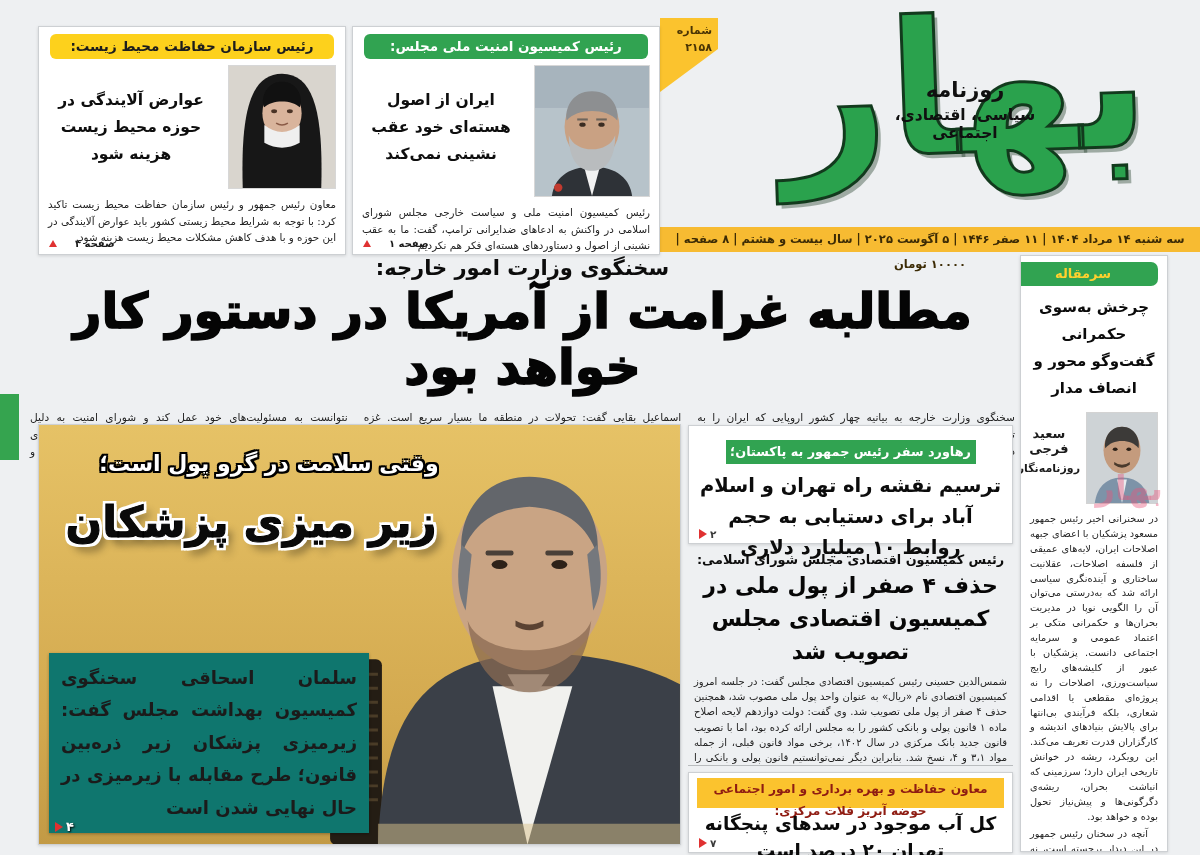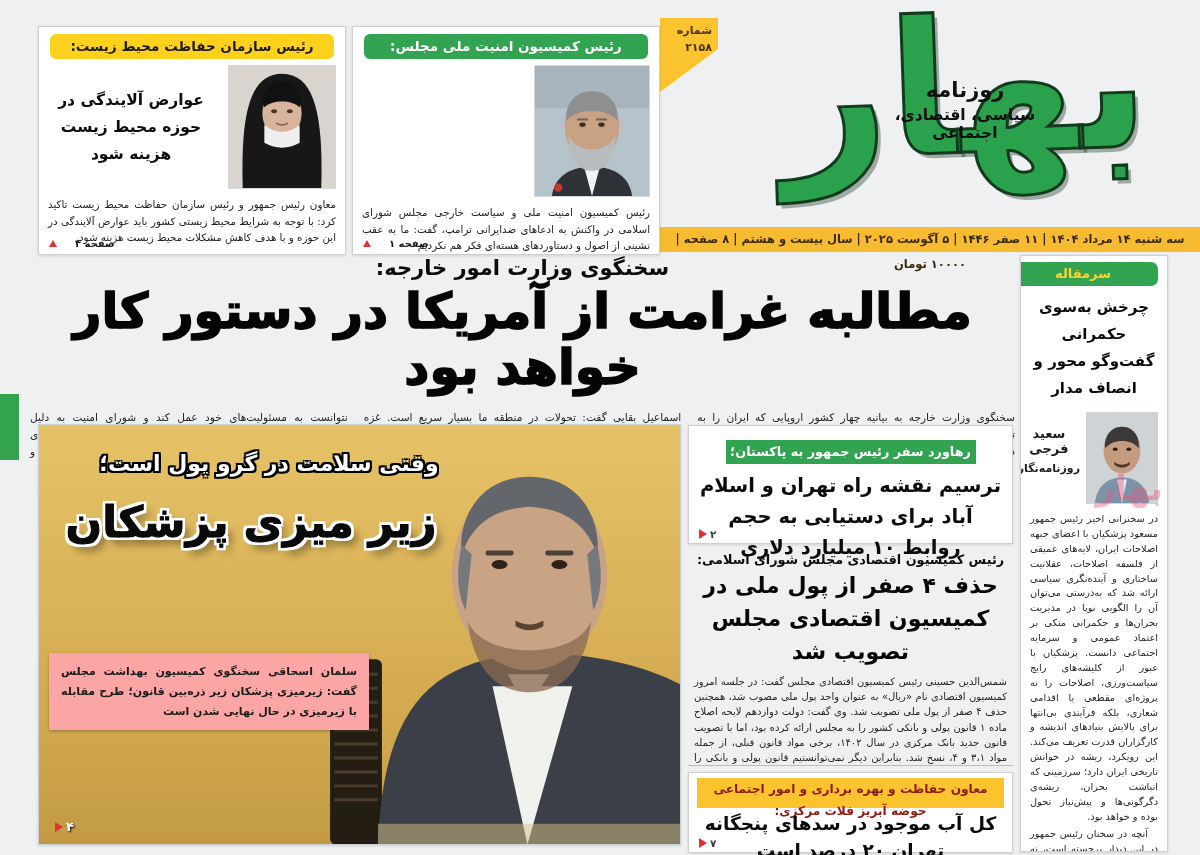--- a/index.html
+++ b/index.html
@@ -95,22 +95,22 @@
   #feature .big {
     position:absolute; left:12px; width:400px; text-align:center;
     font-size:43px; font-weight:bold; color:#0a0a0a;
     -webkit-text-stroke:1px #000;
     text-shadow:3px 3px 0 #fff,-3px -3px 0 #fff,3px -3px 0 #fff,-3px 3px 0 #fff,0 3px 0 #fff,3px 0 0 #fff,0 -3px 0 #fff,-3px 0 0 #fff,6px 7px 8px rgba(0,0,0,.45);
   }
   #feature .big.l1 { top:72px; }
   #feature .big.l2 { top:148px; }
   #feature .caption {
     position:absolute; left:10px; top:228px; width:320px;
-    background:#fca5a5; padding:9px 12px;
-    font-size:11px; font-weight:bold; line-height:1.8; text-align:justify;
+    background:#0f766e; padding:9px 12px;
+    font-size:18px; font-weight:bold; line-height:1.8; text-align:justify;
     box-shadow:0 1px 3px rgba(0,0,0,.3);
   }
   #feature .pagemark {
     position:absolute; left:16px; bottom:10px;
     display:flex; align-items:center; gap:3px; direction:ltr;
     font-size:13px; font-weight:bold; color:#fff;
     text-shadow:1px 1px 2px #000;
   }
   
   #pakistan-box { left:688px; top:425px; width:325px; height:119px; padding:12px 8px; }
@@ -203,20 +203,21 @@
       <path d="M47 98 L54 124 L61 98 Z" fill="#f2f2f2"></path>
       <ellipse cx="54" cy="58" rx="26" ry="32" fill="#c9a183"></ellipse>
       <path d="M54 24 C34 24 28 42 30 52 C40 40 68 40 78 52 C80 42 74 24 54 24 Z" fill="#8d8f91"></path>
       <path d="M32 66 C32 90 42 100 54 100 C66 100 76 90 76 66 C70 84 38 84 32 66 Z" fill="#b9bcbe"></path>
       <ellipse cx="45" cy="56" rx="3" ry="2" fill="#3a2c22"></ellipse>
       <ellipse cx="63" cy="56" rx="3" ry="2" fill="#3a2c22"></ellipse>
       <rect x="40" y="50" width="10" height="2" fill="#6e655c"></rect>
       <rect x="58" y="50" width="10" height="2" fill="#6e655c"></rect>
       <circle cx="22" cy="116" r="4" fill="#c23a2f"></circle>
     </svg>
+    <div class="headline">ایران از اصول هسته‌ای خود عقب نشینی نمی‌کند</div>
   </div>
   <div class="body">رئیس کمیسیون امنیت ملی و سیاست خارجی مجلس شورای اسلامی در واکنش به ادعاهای ضدایرانی ترامپ، گفت: ما به عقب نشینی از اصول و دستاوردهای هسته‌ای فکر هم نکردیم</div>
   <div class="pageref">
     <span>صفحه ۱</span>
     <span class="tri-up"></span>
   </div>
 </section>
 
 <section id="lead">
   <div class="kicker">سخنگوی وزارت امور خارجه:</div>

